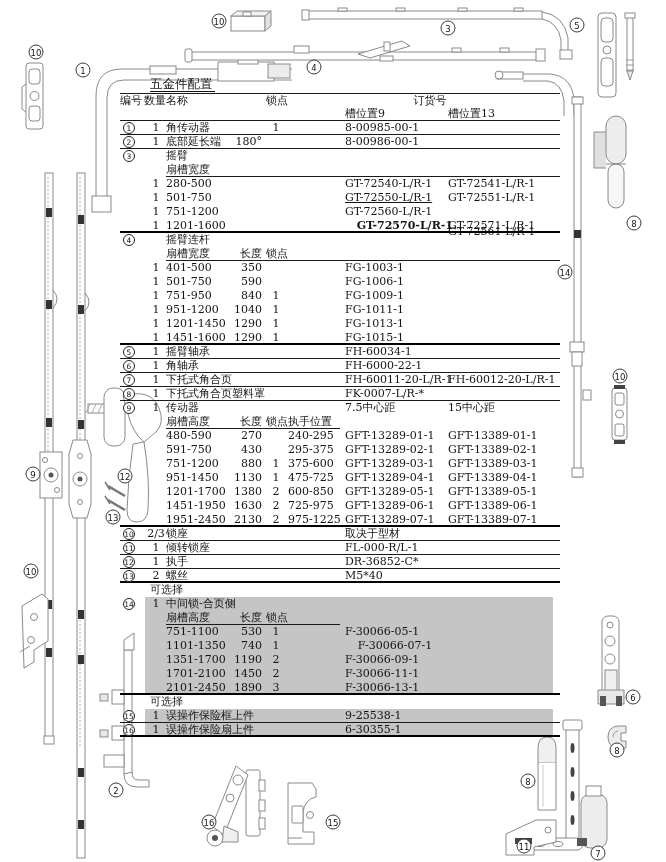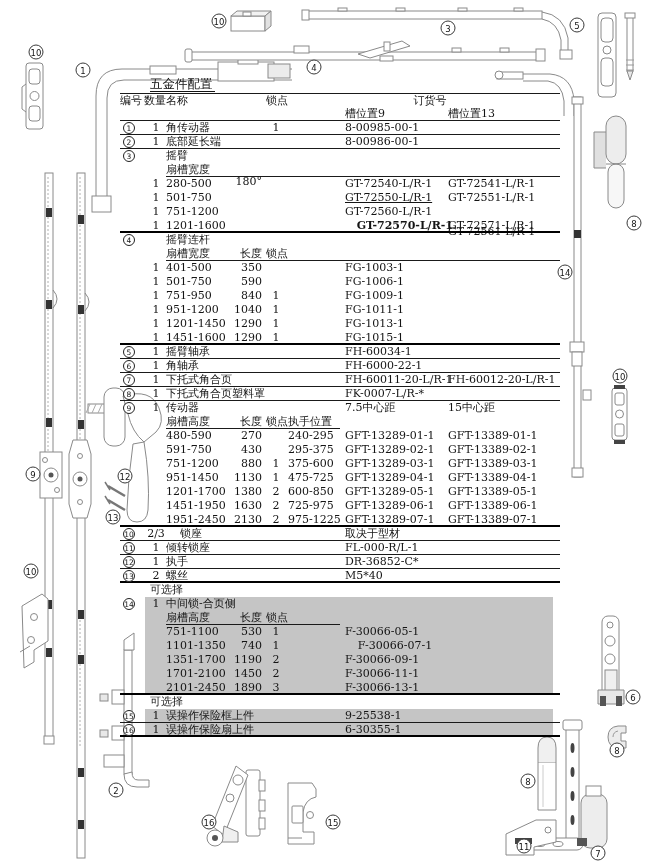--- a/index.html
+++ b/index.html
@@ -277,21 +277,21 @@
           <span class="cnum">1</span>
           <span class="cell" style="left: 26px; width: 20px; text-align: center;">1</span>
           <span class="cell" style="left: 46px; width: 100px; text-align: left;">角传动器</span>
           <span class="cell" style="left: 146px; width: 20px; text-align: center;">1</span>
           <span class="cell" style="left: 225px; width: 100px; text-align: left;">8-00985-00-1</span>
         </div>
         <div class="row r-thin">
           <span class="cnum">2</span>
           <span class="cell" style="left: 26px; width: 20px; text-align: center;">1</span>
           <span class="cell" style="left: 46px; width: 100px; text-align: left;">底部延长端</span>
-          <span class="cell" style="left: 96px; width: 46px; text-align: right; margin-top: 40px;">180°</span>
+          <span class="cell" style="left: 96px; width: 46px; text-align: right;">180°</span>
           <span class="cell" style="left: 225px; width: 100px; text-align: left;">8-00986-00-1</span>
         </div>
         <div class="row">
           <span class="cnum">3</span>
           <span class="cell" style="left: 46px; width: 100px; text-align: left;">摇臂</span>
         </div>
         <div class="row">
           <div class="prule" style="right: 0px;"></div>
           <span class="cell" style="left: 46px; width: 100px; text-align: left;">扇槽宽度</span>
         </div>
@@ -458,21 +458,21 @@
           <span class="cell" style="left: 46px; width: 100px; text-align: left;">1951-2450</span>
           <span class="cell" style="left: 96px; width: 46px; text-align: right;">2130</span>
           <span class="cell" style="left: 146px; width: 20px; text-align: center;">2</span>
           <span class="cell" style="left: 168px; width: 56px; text-align: left;">975-1225</span>
           <span class="cell" style="left: 225px; width: 100px; text-align: left;">GFT-13289-07-1</span>
           <span class="cell" style="left: 328px; width: 115px; text-align: left;">GFT-13389-07-1</span>
         </div>
         <div class="row r-thin">
           <span class="cnum">10</span>
           <span class="cell" style="left: 26px; width: 20px; text-align: center;">2/3</span>
-          <span class="cell" style="left: 60px; width: 100px; text-align: left;">锁座</span>
+          <span class="cell" style="left: 46px; width: 100px; text-align: left;">锁座</span>
           <span class="cell" style="left: 225px; width: 100px; text-align: left;">取决于型材</span>
         </div>
         <div class="row r-thin">
           <span class="cnum">11</span>
           <span class="cell" style="left: 26px; width: 20px; text-align: center;">1</span>
           <span class="cell" style="left: 46px; width: 100px; text-align: left;">倾转锁座</span>
           <span class="cell" style="left: 225px; width: 100px; text-align: left;">FL-000-R/L-1</span>
         </div>
         <div class="row r-thin">
           <span class="cnum">12</span>

